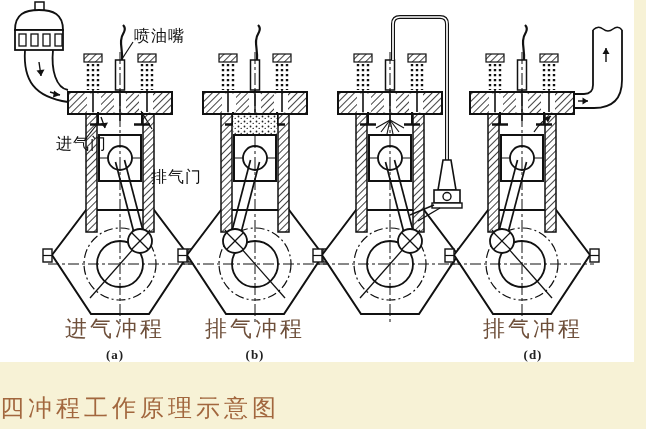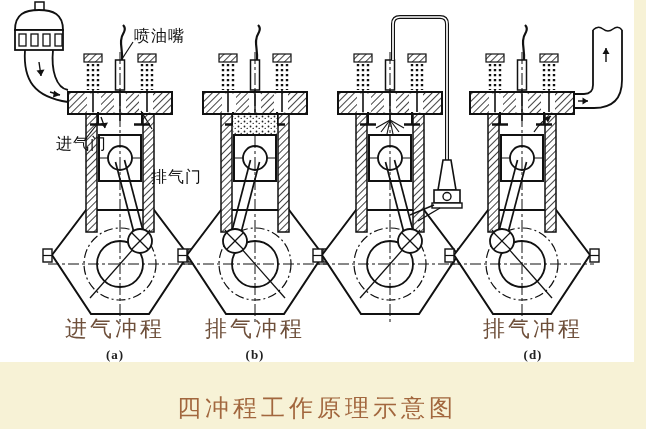--- a/index.html
+++ b/index.html
@@ -8,21 +8,21 @@
   }
   html,body{margin:0;padding:0;}
   .page{position:relative;width:646px;height:429px;background:var(--page-bg);
         overflow:hidden;font-family:"Liberation Serif","DejaVu Serif",serif;}
   .diagram{position:absolute;left:0;top:0;width:634px;height:362px;background:var(--diagram-bg);}
   .callout{position:absolute;color:#111;font-size:16px;letter-spacing:1px;white-space:nowrap;
            font-family:"Liberation Serif","DejaVu Serif",serif;}
   .strokecol{position:absolute;top:314px;width:130px;text-align:center;}
   .stroke-name{font-size:22px;letter-spacing:3px;color:var(--stroke-label);white-space:nowrap;}
   .stroke-letter{font-size:13px;font-weight:bold;color:#222;margin-top:3px;letter-spacing:1px;}
-  .caption{position:absolute;top:392px;left:0;width:634px;text-align:center;
+  .caption{position:absolute;top:392px;left:0;width:634px;text-align:left;
            font-size:24px;letter-spacing:4px;color:var(--caption);white-space:nowrap;}
   svg{display:block;}
 </style>
 </head>
 <body>
 
 <div class="page">
   <div class="diagram">
 
     <svg width="634" height="362" viewBox="0 0 634 362" xmlns="http://www.w3.org/2000/svg">

